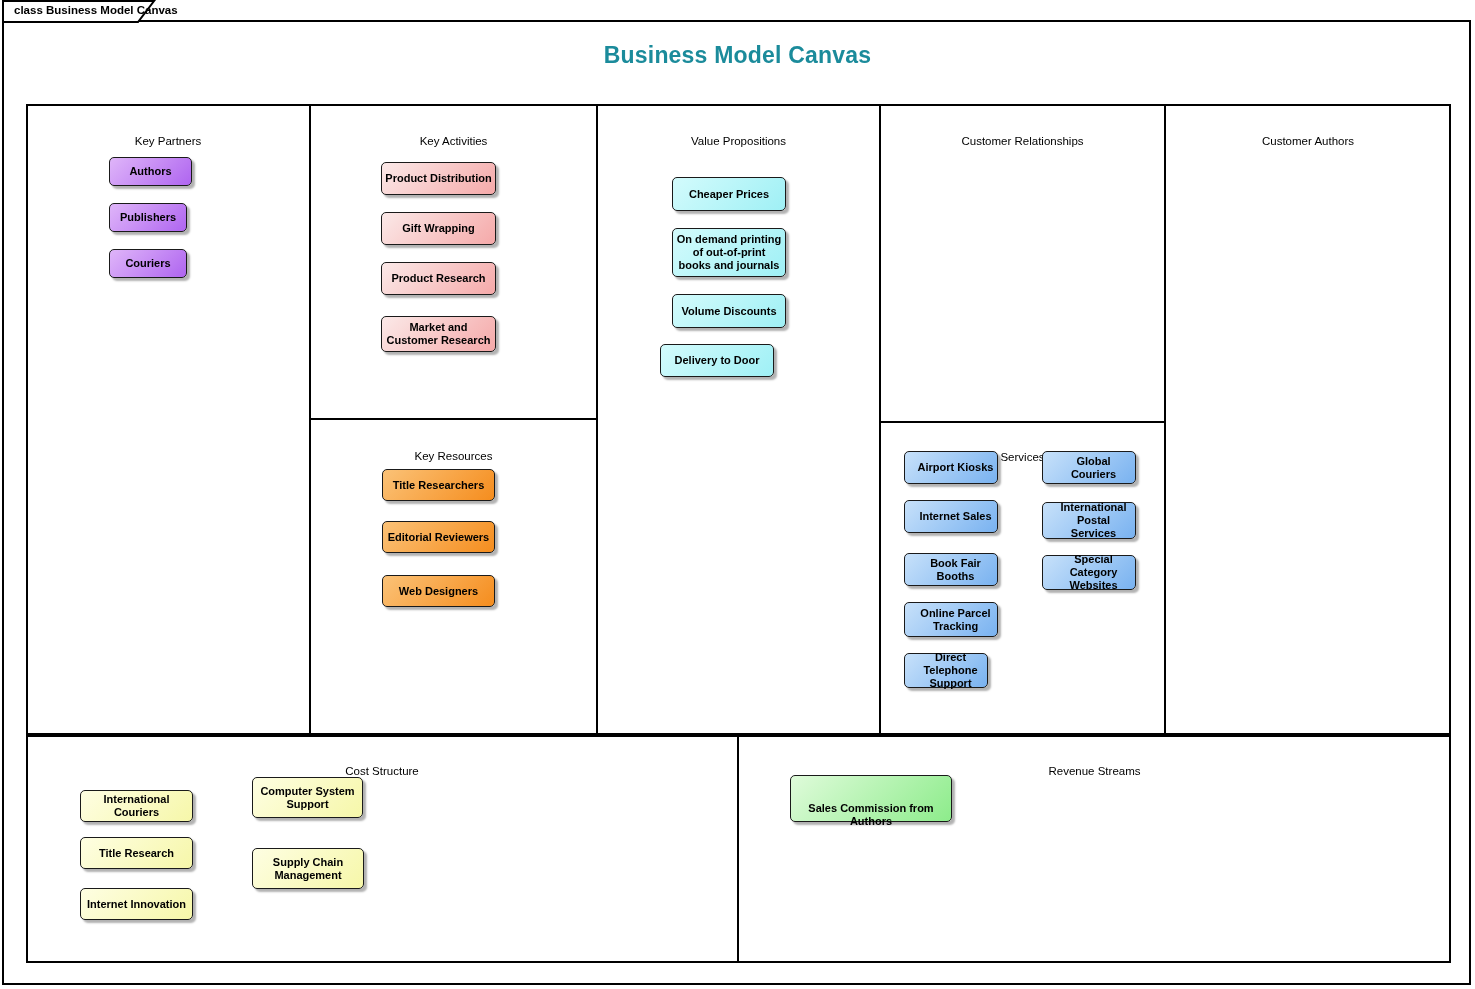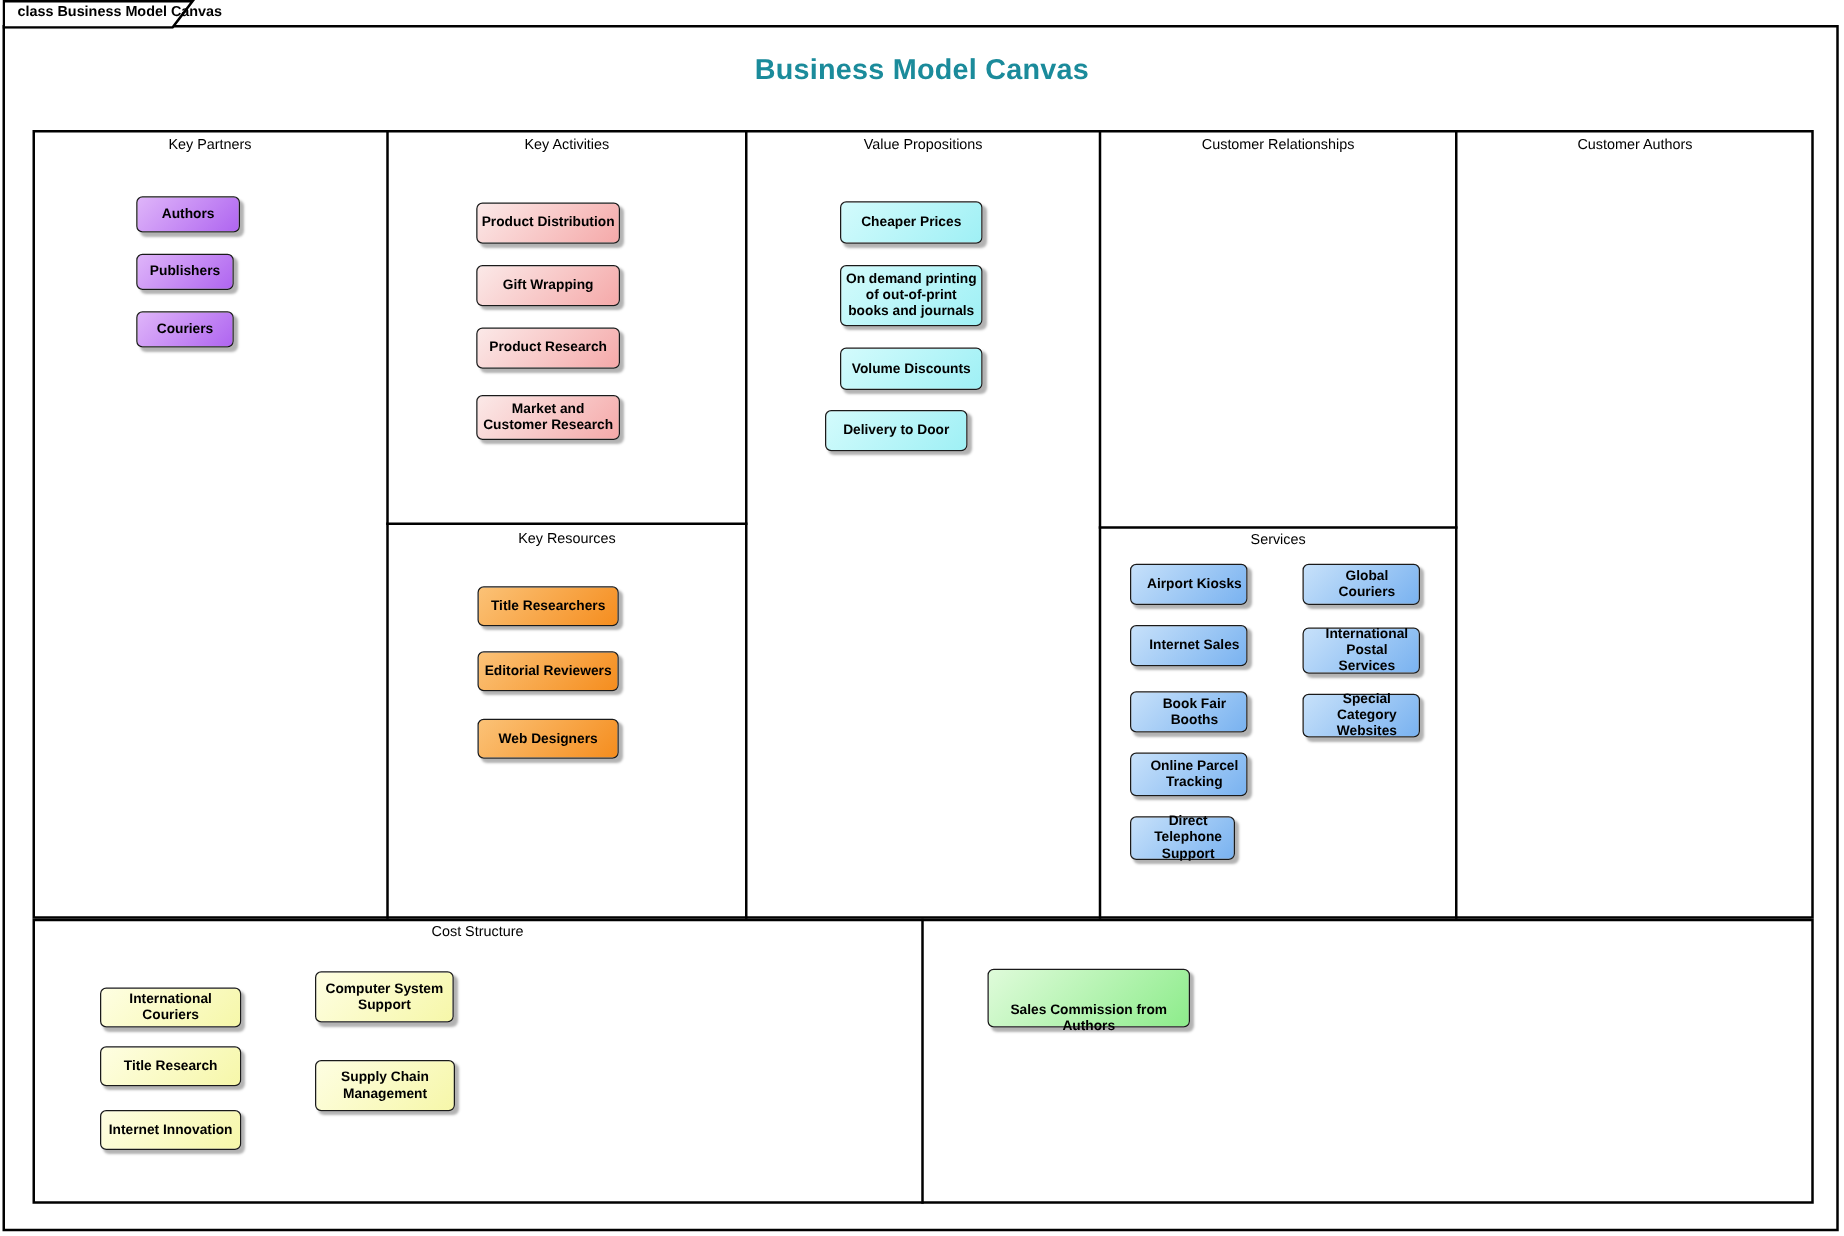--- a/index.html
+++ b/index.html
@@ -12,32 +12,32 @@
          border:2px solid #000;box-sizing:border-box;background:#fff;}
   .frame-tab{position:absolute;left:2px;top:0;width:170px;height:23px;}
   .frame-tab-label{position:absolute;left:12px;top:4px;font-size:11.5px;font-weight:bold;white-space:nowrap;}
   
   .title{position:absolute;left:0;top:42px;width:1475px;text-align:center;
          font-size:23px;font-weight:600;letter-spacing:.2px;color:var(--title,#1B8B9B);}
   
   .cell{position:absolute;border:2px solid #000;box-sizing:border-box;}
   .vline{position:absolute;width:2px;background:#000;}
   .hline{position:absolute;height:2px;background:#000;}
-  .sec-label{position:absolute;text-align:center;font-size:11.5px;white-space:nowrap;}
+  .sec-label{position:absolute;text-align:center;font-size:11.5px;white-space:nowrap;margin-top:25px;}
   
   .node{
     position:absolute;box-sizing:border-box;border:1.5px solid #1a1a1a;border-radius:5px;
     display:flex;align-items:center;justify-content:center;text-align:center;
     font-size:11px;font-weight:bold;line-height:1.18;padding:2px 3px;
     box-shadow:3px 3px 2px rgba(0,0,0,0.30);
   }
   .node.top-text{align-items:flex-start;padding-top:26px;}
   .purple{background:linear-gradient(135deg,var(--purple-light,#DFB5F9),var(--purple-dark,#AF65F0));}
   .pink  {background:linear-gradient(135deg,var(--pink-light,#FBE9E8),var(--pink-dark,#F5A9A9));}
-  .cyan  {background:linear-gradient(135deg,var(--cyan-light,#D3FBFC),var(--cyan-dark,#9FF0F5));}
+  .cyan  {background:linear-gradient(135deg,var(--cyan-light,#D3FBFC),var(--cyan-dark,#9FF0F5));margin-top:16px;}
   .orange{background:linear-gradient(135deg,var(--orange-light,#FBC277),var(--orange-dark,#F58D1E));}
   .blue  {background:linear-gradient(135deg,var(--blue-light,#C7E1FA),var(--blue-dark,#79B2F0));padding-left:12px;}
   .yellow{background:linear-gradient(135deg,var(--yellow-light,#FEFEE2),var(--yellow-dark,#F6F7A9));}
   .green {background:linear-gradient(135deg,var(--green-light,#DFFBDA),var(--green-dark,#8DEC8B));}
 </style>
 </head>
 <body>
 
 <div class="page">
 
@@ -62,20 +62,21 @@
   <div class="hline" style="left:879px;top:421px;width:287px"></div>
 
   <div class="sec-label" style="left:26px;top:110px;width:284px">Key Partners</div>
   <div class="sec-label" style="left:310px;top:110px;width:287px">Key Activities</div>
   <div class="sec-label" style="left:597px;top:110px;width:283px">Value Propositions</div>
   <div class="sec-label" style="left:880px;top:110px;width:285px">Customer Relationships</div>
   <div class="sec-label" style="left:1165px;top:110px;width:286px">Customer Authors</div>
   <div class="sec-label" style="left:310px;top:425px;width:287px">Key Resources</div>
   <div class="sec-label" style="left:880px;top:426px;width:285px">Services</div>
   <div class="sec-label" style="left:26px;top:740px;width:712px">Cost Structure</div>
+  <div class="sec-label" style="left:738px;top:740px;width:713px">Revenue Streams</div>
 
   <div class="node purple" style="left:109px;top:157px;width:83px;height:29px">Authors</div>
   <div class="node purple" style="left:109px;top:203px;width:78px;height:29px">Publishers</div>
   <div class="node purple" style="left:109px;top:249px;width:78px;height:29px">Couriers</div>
 
   <div class="node pink" style="left:381px;top:162px;width:115px;height:33px">Product Distribution</div>
   <div class="node pink" style="left:381px;top:212px;width:115px;height:33px">Gift Wrapping</div>
   <div class="node pink" style="left:381px;top:262px;width:115px;height:33px">Product Research</div>
   <div class="node pink" style="left:381px;top:316px;width:115px;height:36px">Market and Customer Research</div>
 

